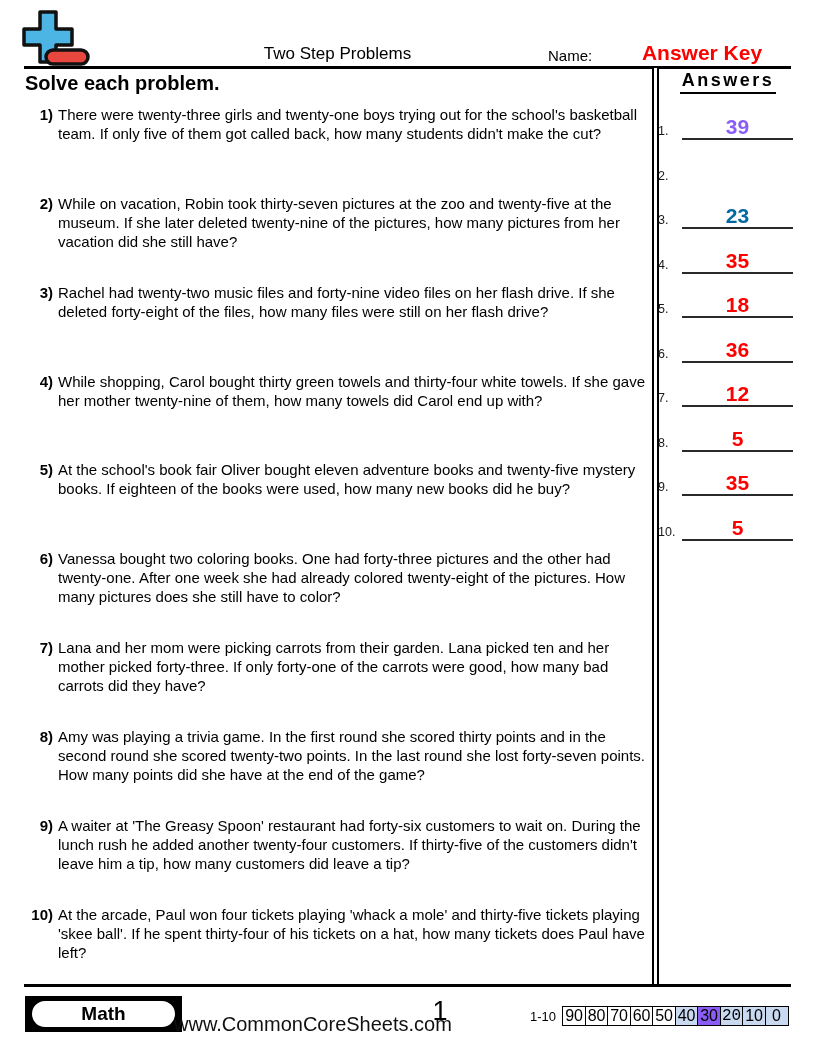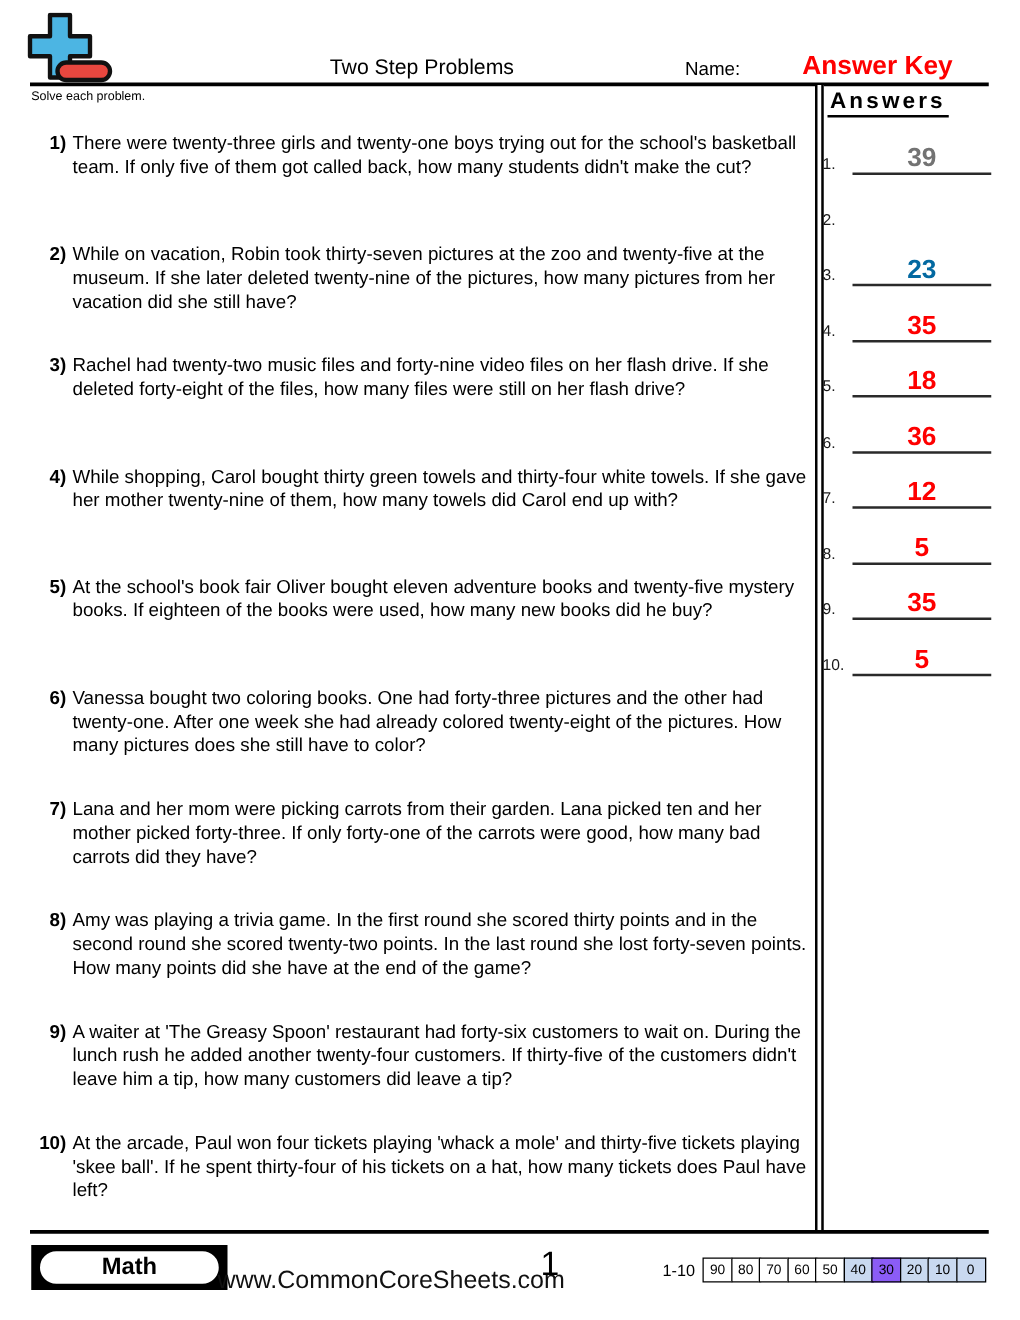--- a/index.html
+++ b/index.html
@@ -24,39 +24,39 @@
   .answer-key {
     position: absolute; left: 612px; top: 41px; width: 180px; text-align: center;
     font-size: 21px; font-weight: bold;
   }
   .top-rule {
     position: absolute; left: 24px; top: 66px; width: 767px; height: 3px;
     background: #000;
   }
   .instructions {
     position: absolute; left: 25px; top: 72px;
-    font-size: 10px; font-weight: normal;
+    font-size: 20px; font-weight: bold;
   }
 
   
   .problem {
     position: absolute; left: 25px; width: 624px;
     display: flex; align-items: flex-start;
     font-size: 15px; line-height: 19px;
   }
   .p-num { width: 28px; text-align: right; font-weight: bold; flex: 0 0 auto; }
   .p-text { flex: 1 1 auto; padding-left: 5px; }
 
   
   .vdivider {
     position: absolute; left: 652px; top: 68px; height: 917px; width: 7px;
     border-left: 2px solid #000; border-right: 2px solid #000; background: #fff;
   }
   .answers-heading-wrap {
-    position: absolute; left: 662px; top: 70px; width: 132px; 
+    position: absolute; left: 662px; top: 70px; width: 132px; text-align: center;
   }
   .answers-heading {
     display: inline-block; font-size: 18px; font-weight: bold;
     letter-spacing: 2.5px; border-bottom: 2.5px solid #000; padding: 0 2px 1px 2px;
   }
   .answer-row {
     position: absolute; left: 655px; width: 138px; height: 32px;
     display: flex; align-items: flex-end;
   }
   .a-num {
@@ -95,21 +95,21 @@
   }
   .score-row {
     position: absolute; left: 530px; top: 998px; height: 36px;
     display: flex; align-items: center;
   }
   .score-label { font-size: 13px; margin-right: 6px; }
   .score-cells { display: flex; }
   .score-cell {
     width: 24px; height: 20px; border: 1.5px solid #000; margin-left: -1.5px;
     display: flex; align-items: center; justify-content: center;
-    font-size: 11px; background: #fff; text-align: right;
+    font-size: 16px; background: #fff; text-align: right;
   }
   .score-cell:first-child { margin-left: 0; }
 </style>
 </head>
 <body>
 
 <div class="page">
 
   <div class="logo">
     <svg width="74" height="58" viewBox="0 0 74 58">
@@ -167,21 +167,21 @@
     </div>
 
   <div class="vdivider"></div>
   <div class="answers-heading-wrap">
     <span class="answers-heading">Answers</span>
   </div>
   <div id="answers">
       <div class="answer-row" style="top: 108px;">
         <span class="a-num">1.</span>
         <span class="a-line">
-          <span class="a-val" style="color: #737373;">39</span>
+          <span class="a-val" style="color: #8b5cf6;">39</span>
         </span>
       </div>
       <div class="answer-row" style="top: 153px;">
         <span class="a-num">2.</span>
       </div>
       <div class="answer-row" style="top: 197px;">
         <span class="a-num">3.</span>
         <span class="a-line">
           <span class="a-val" style="color: #0369a1;">23</span>
         </span>
@@ -239,19 +239,19 @@
   <div class="score-row">
     <span class="score-label">1-10</span>
     <span class="score-cells" id="score-cells">
         <span class="score-cell">90</span>
         <span class="score-cell">80</span>
         <span class="score-cell">70</span>
         <span class="score-cell">60</span>
         <span class="score-cell">50</span>
         <span class="score-cell" style="background: rgb(201, 217, 240);">40</span>
         <span class="score-cell" style="background: #8b5cf6;">30</span>
-        <span class="score-cell" style="background: rgb(201, 217, 240);">20</span>
+        <span class="score-cell" style="background: rgb(201, 217, 240); font-family: Liberation Mono, monospace;">20</span>
         <span class="score-cell" style="background: rgb(201, 217, 240);">10</span>
         <span class="score-cell" style="background: rgb(201, 217, 240);">0</span>
       </span>
   </div>
 
 </div>
 
 </body></html>

